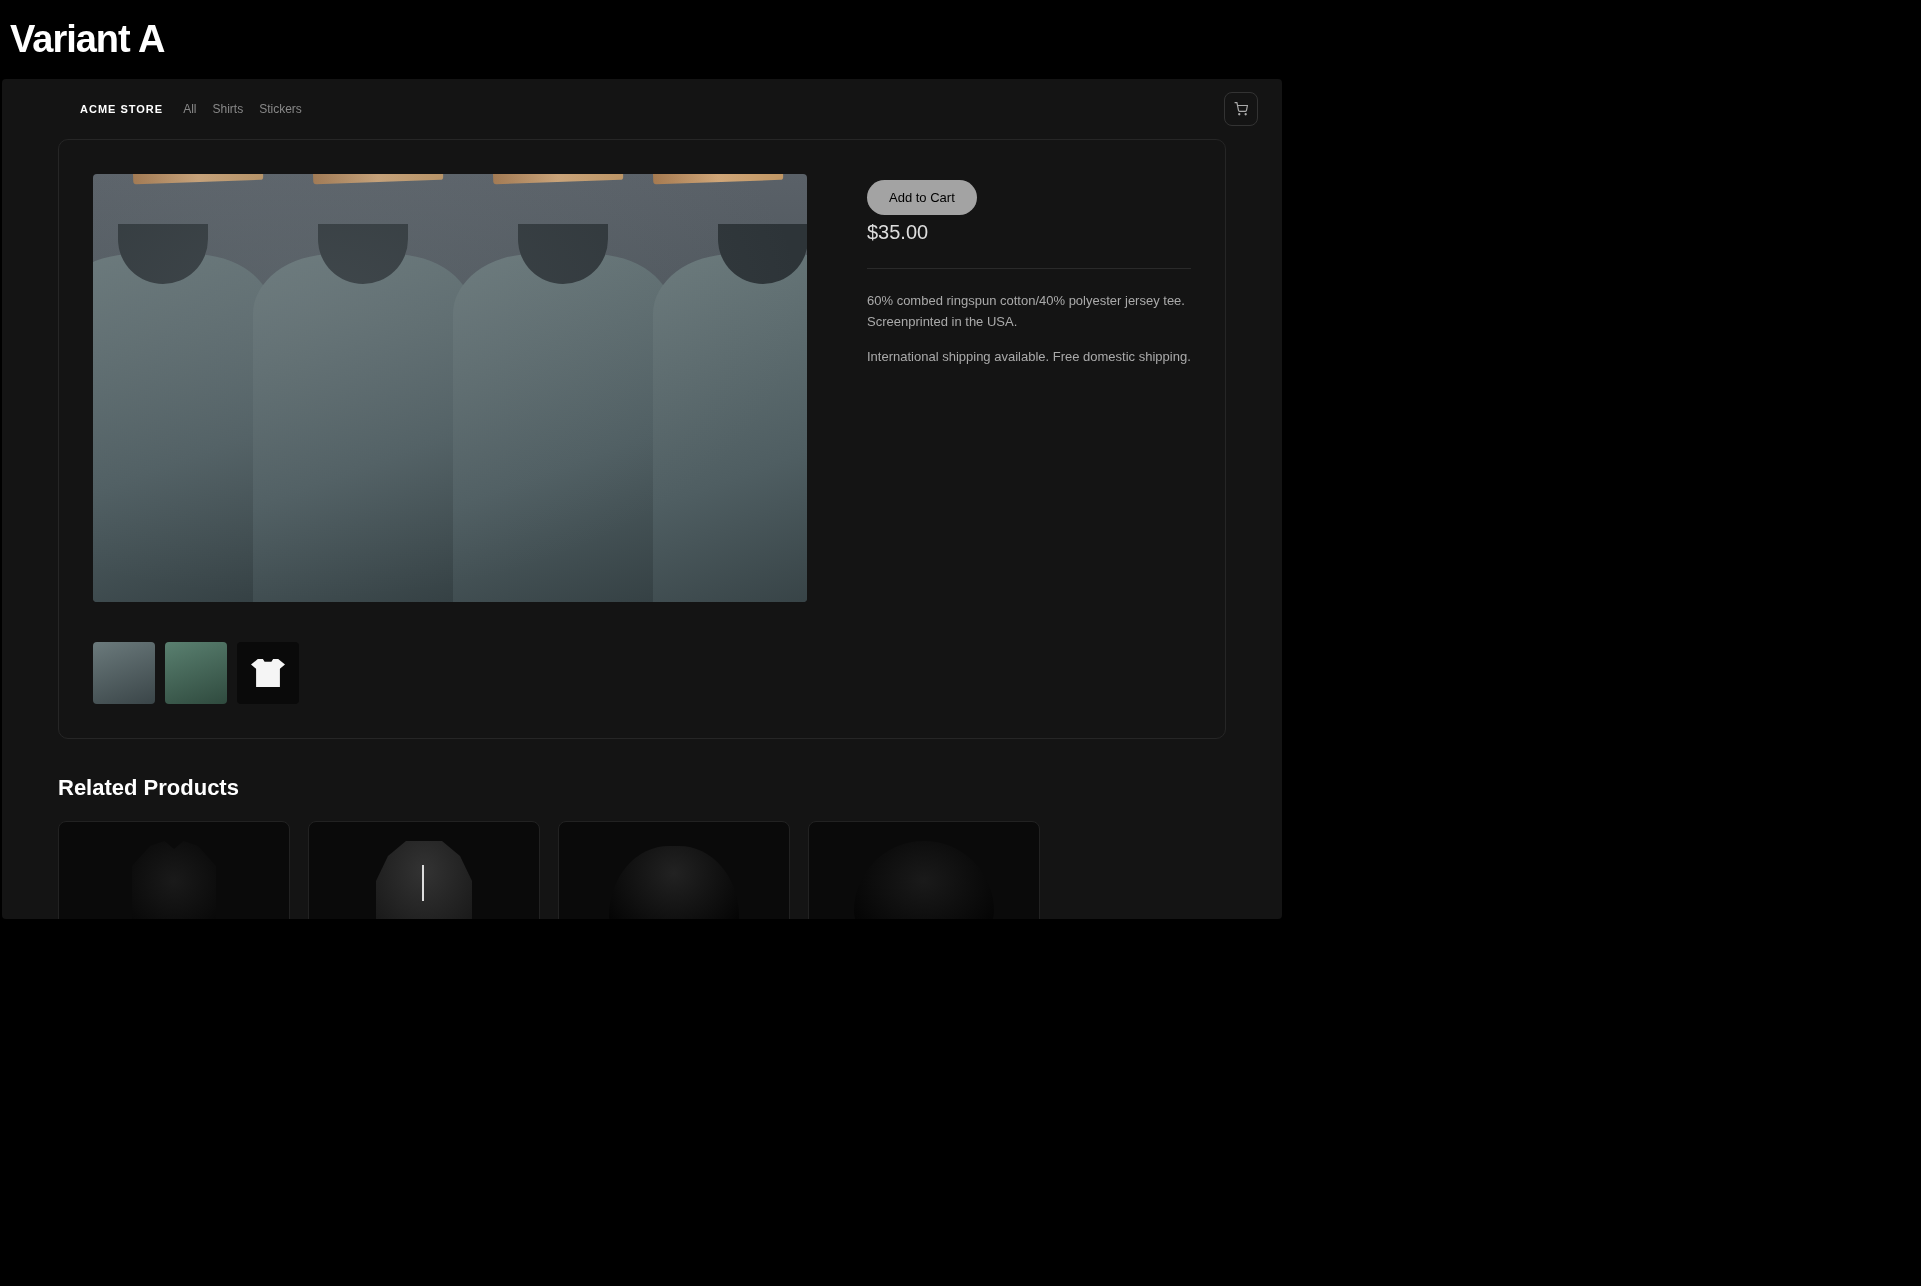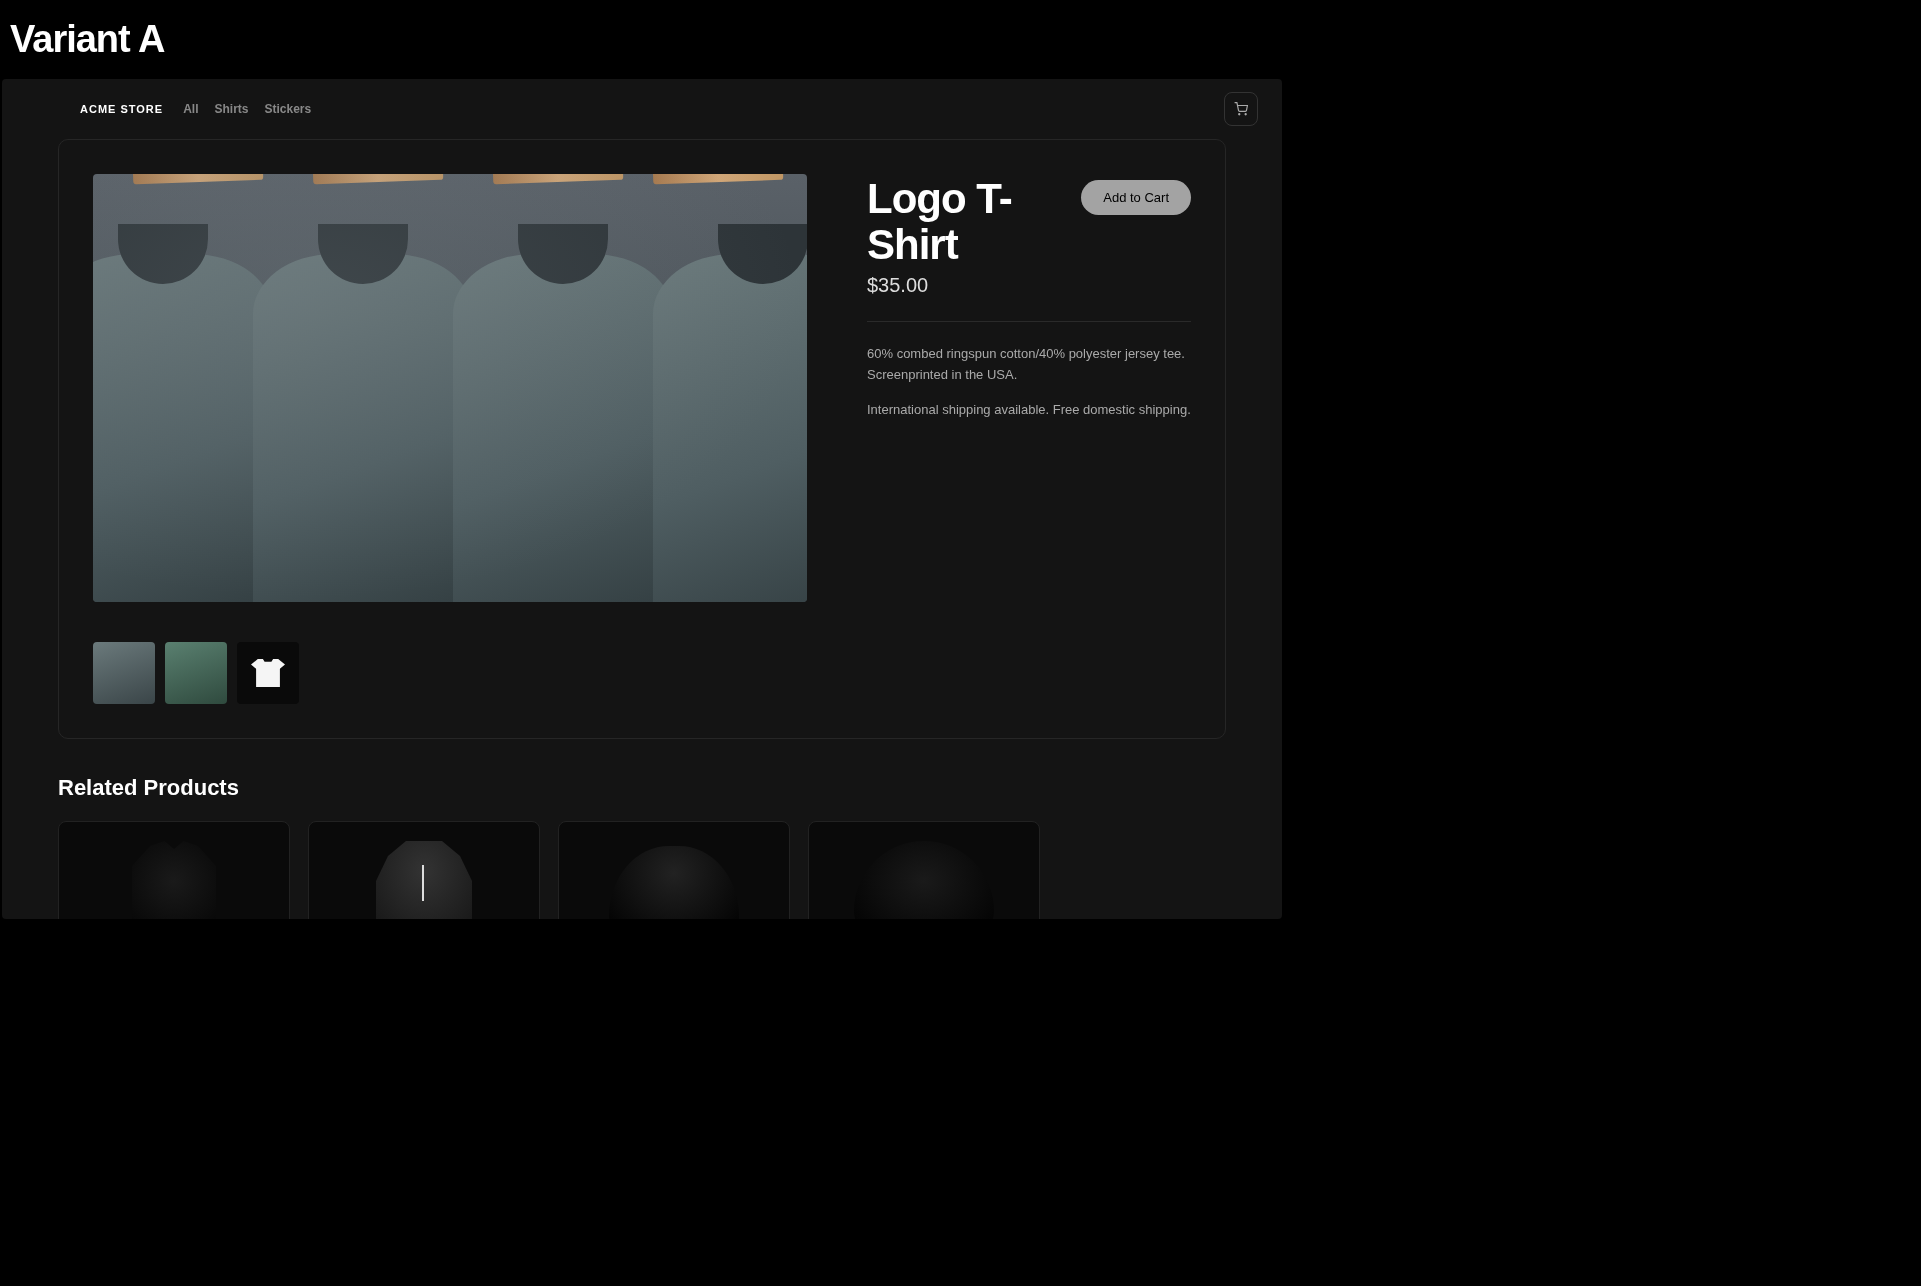--- a/index.html
+++ b/index.html
@@ -51,21 +51,20 @@
       padding-left: 54px;
     }
     .nav-links {
       display: flex;
       gap: 16px;
     }
     .nav-link {
       font-size: 12px;
       color: #888;
       cursor: pointer;
-      font-weight: bold;
     }
     .cart-btn {
       width: 34px;
       height: 34px;
       border: 1px solid #333;
       border-radius: 8px;
       background: transparent;
       display: flex;
       align-items: center;
       justify-content: center;
@@ -360,21 +359,20 @@
         <div class="thumb t1"></div>
         <div class="thumb t2"></div>
         <div class="thumb t3">
             <div class="mini-tee"></div>
           </div>
       </div>
     </div>
 
     <div class="details">
       <div class="title-row">
-        <h1 class="product-title">Logo T-Shirt</h1>
         <button class="add-btn">Add to Cart</button>
       </div>
       <div class="price">$35.00</div>
       <hr class="divider">
 
 
 
       <p class="desc">60% combed ringspun cotton/40% polyester jersey tee. Screenprinted in the USA.</p>
       <p class="desc">International shipping available. Free domestic shipping.</p>
     </div>

